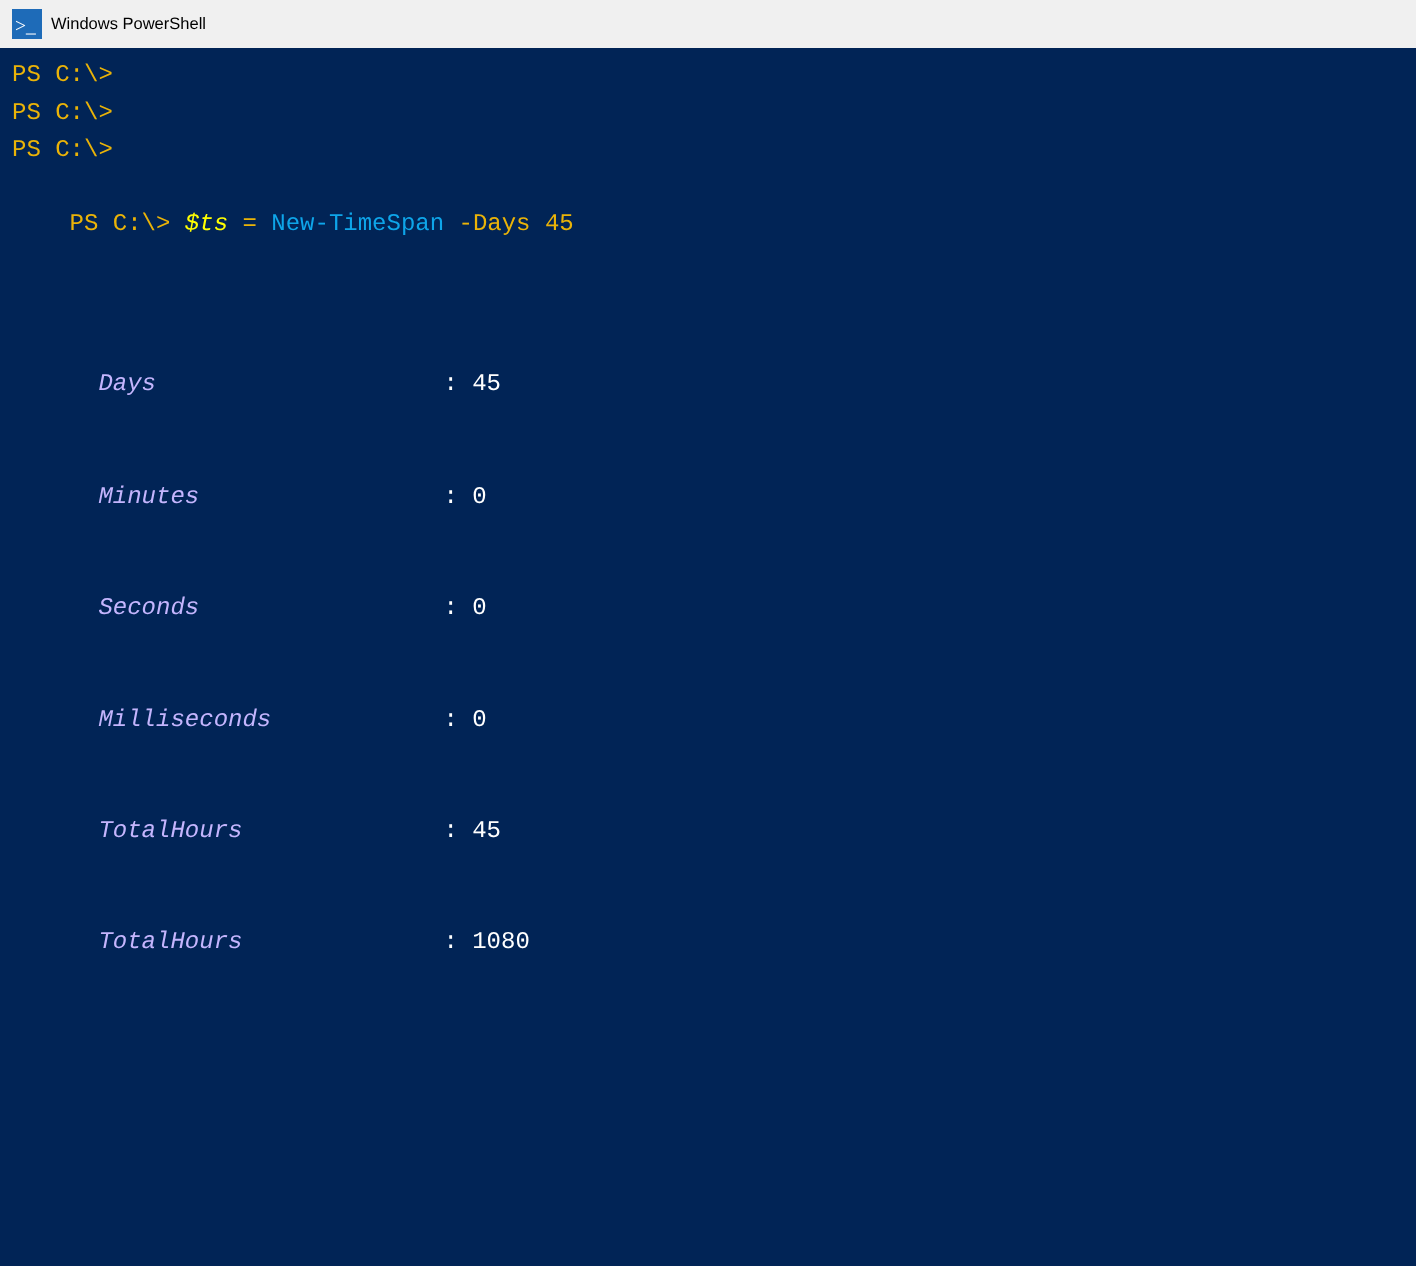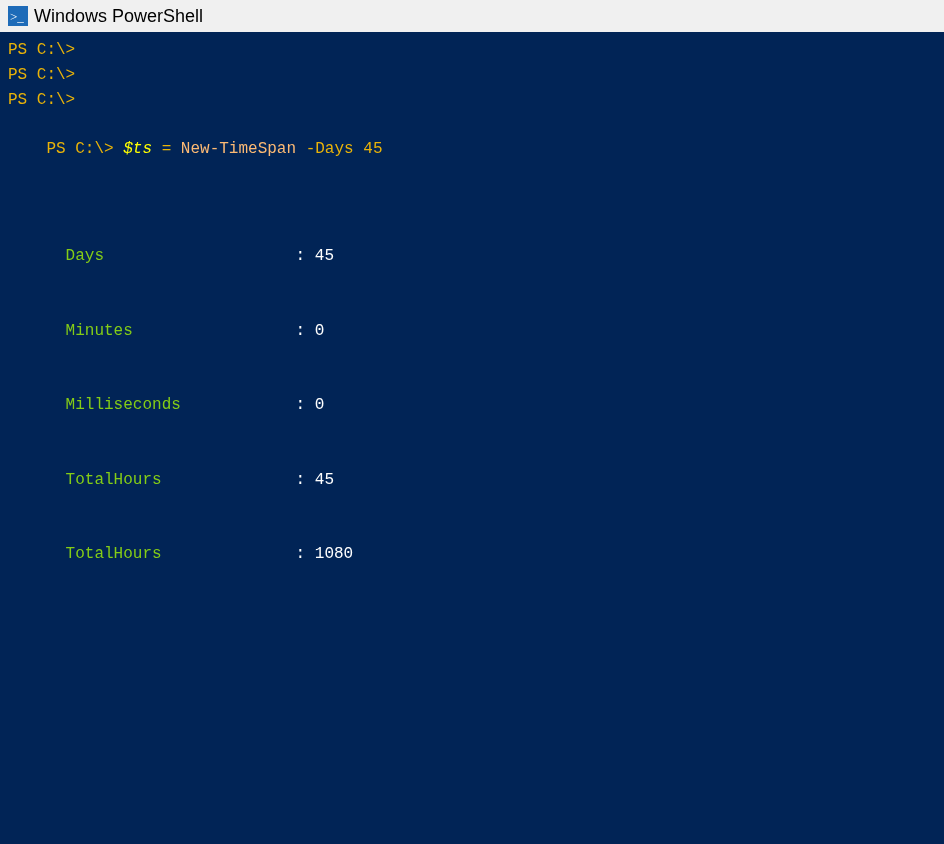--- a/index.html
+++ b/index.html
@@ -29,21 +29,21 @@
       width: 20px;
       height: 20px;
       display: flex;
       align-items: center;
       justify-content: center;
       flex-shrink: 0;
     }
 
     .title-bar-text {
       font-family: 'Segoe UI', sans-serif;
-      font-size: 18px;
+      font-size: 11px;
       color: #000;
     }
 
     .console-area {
       background: #012456;
       padding: 6px 8px;
       color: #ffffff;
       font-size: 16px;
       line-height: 1.55;
     }
@@ -56,27 +56,28 @@
     .prompt {
       color: #eab308;
     }
 
     .var-yellow {
       color: #ffff00;
       font-style: italic;
     }
 
     .cmdlet-cyan {
-      color: #fdba74;
+      color: #0ea5e9;
     }
 
     .label-col {
       display: inline-block;
       width: 230px;
-      color: #84cc16;
+      color: #c4b5fd;
+      font-style: italic;
     }
 
     .colon {
       color: #ffffff;
     }
 
     .value-col {
       color: #ffffff;
     }
 
@@ -116,20 +117,23 @@
   <div class="empty-line"></div>
 
   <div class="result-block">
     <span class="line">
       <span class="label-col">Days              </span><span class="colon">: </span><span class="value-col">45</span>
     </span>
     <span class="line">
       <span class="label-col">Minutes           </span><span class="colon">: </span><span class="value-col">0</span>
     </span>
     <span class="line">
+      <span class="label-col">Seconds           </span><span class="colon">: </span><span class="value-col">0</span>
+    </span>
+    <span class="line">
       <span class="label-col">Milliseconds      </span><span class="colon">: </span><span class="value-col">0</span>
     </span>
     <span class="line">
       <span class="label-col">TotalHours         </span><span class="colon">: </span><span class="value-col">45</span>
     </span>
     <span class="line">
       <span class="label-col">TotalHours        </span><span class="colon">: </span><span class="value-col">1080</span>
     </span>
 
   </div>

